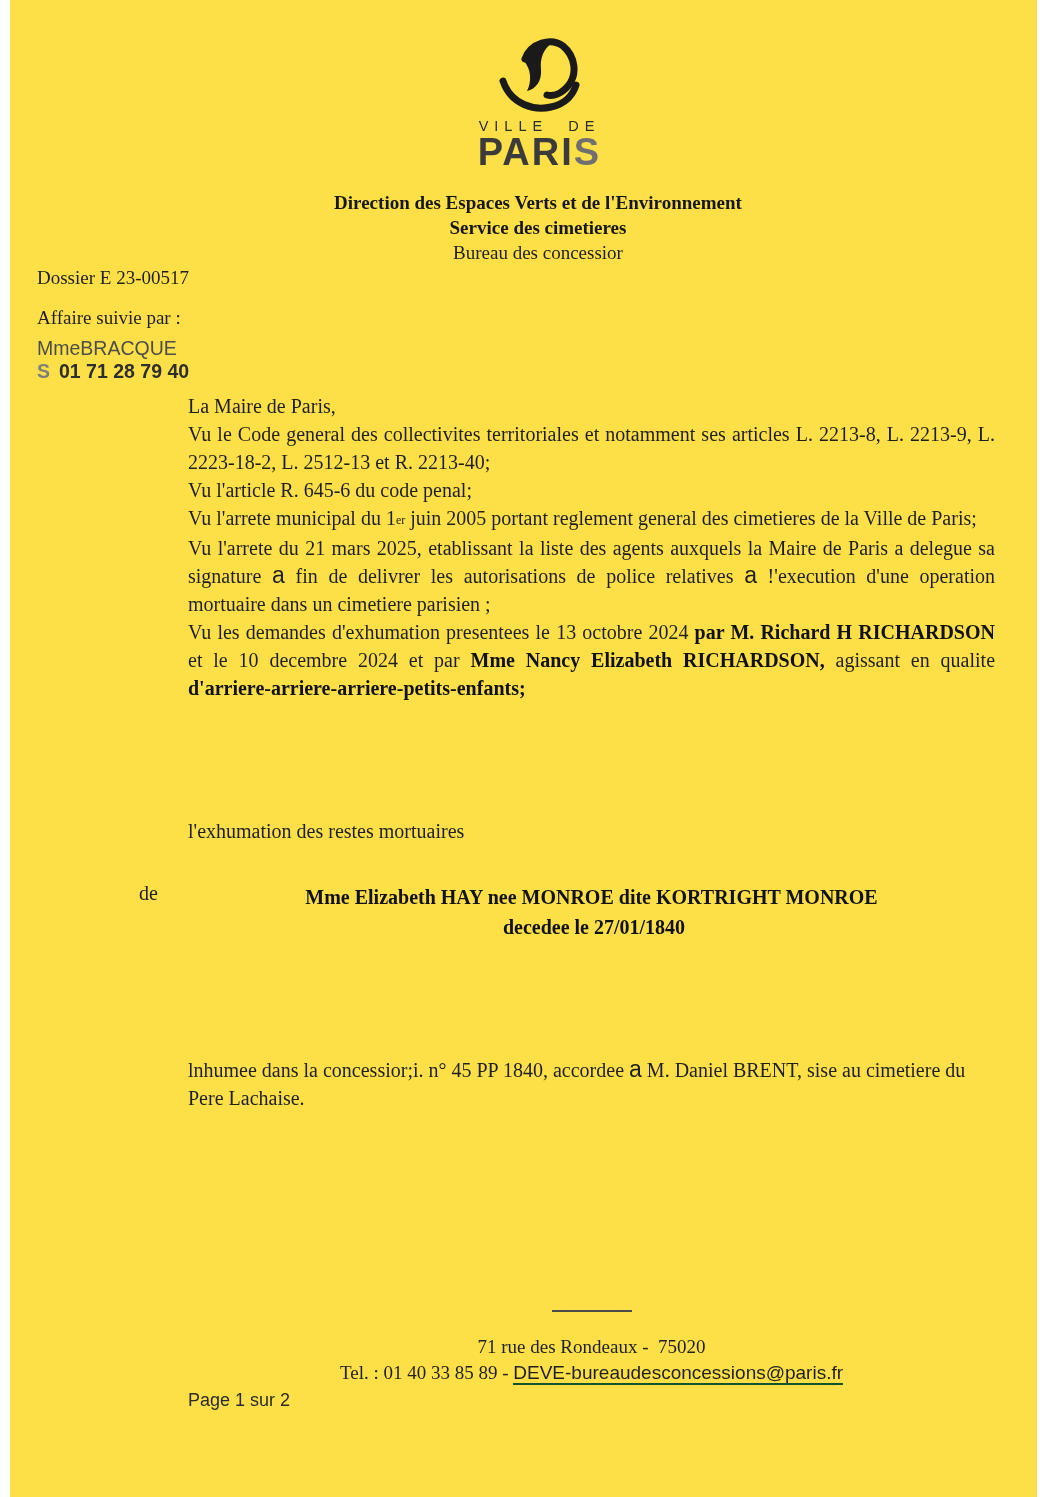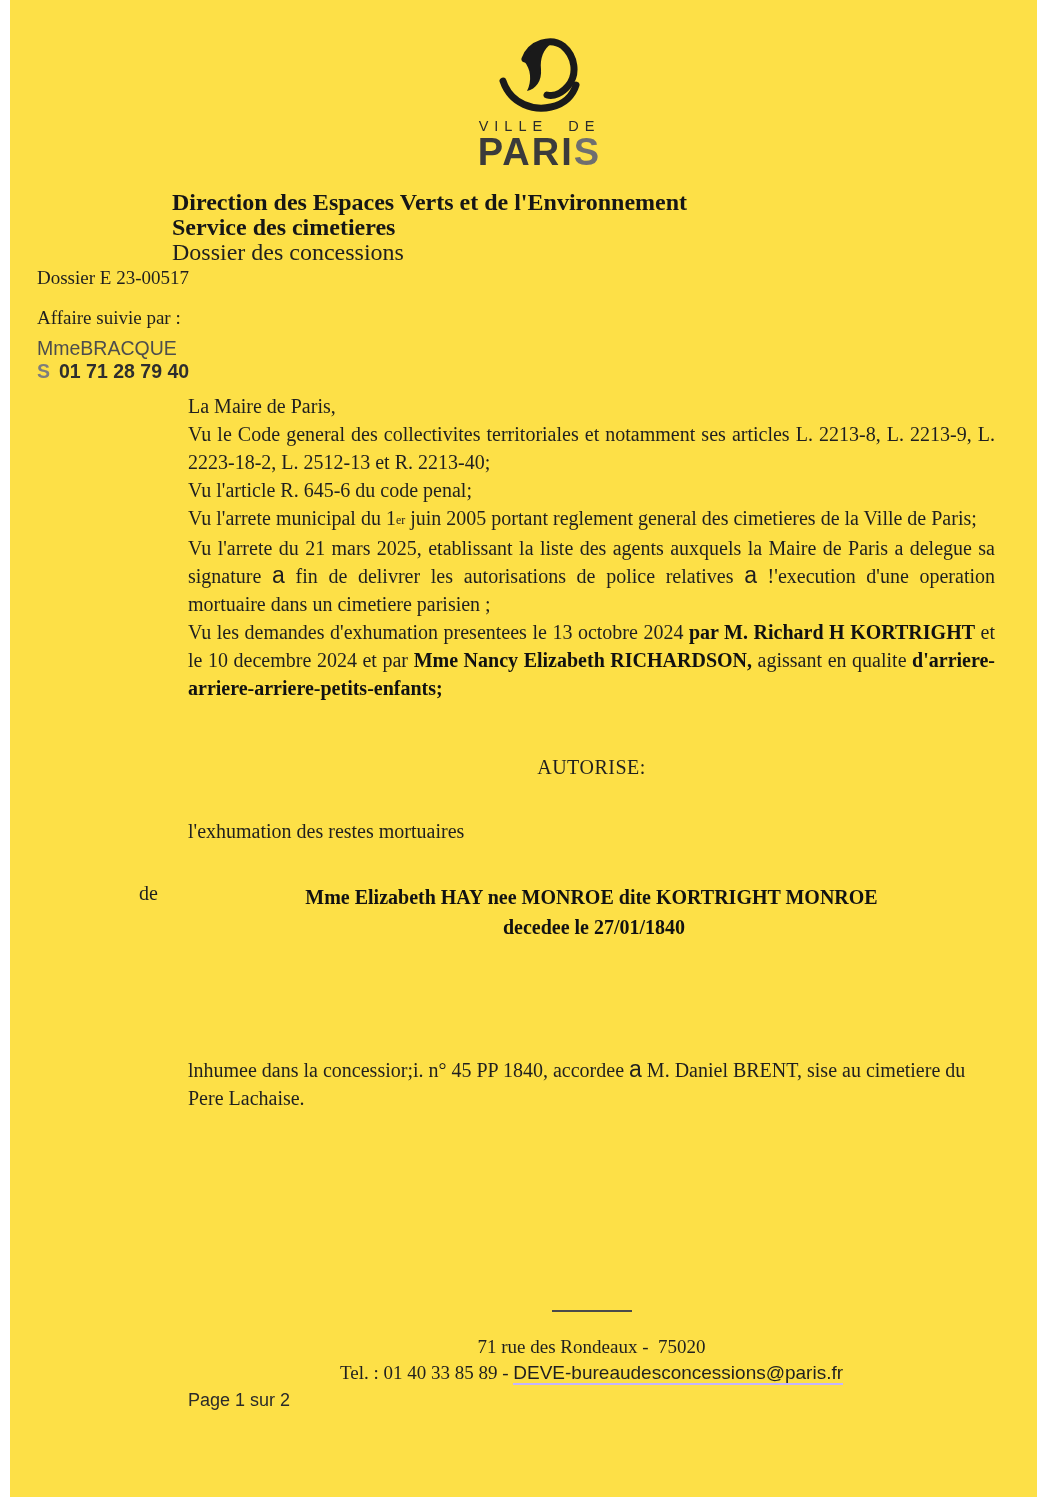--- a/index.html
+++ b/index.html
@@ -16,21 +16,21 @@
     font-family:"Liberation Sans", sans-serif; font-size:14.5px; letter-spacing:6px;
     word-spacing:10px; color:#2b2b2b; margin-top:2px;
   }
   .logo-paris {
     font-family:"Liberation Sans", sans-serif; font-size:38px; font-weight:bold;
     letter-spacing:2px; line-height:36px; color:#3b3b3b;
   }
   .logo-paris .lite { color:#6f6f6f; }
 
   
-  .sender { left:162px; top:190px; width:700px; font-size:24px; line-height:25px; }
+  .sender { left:178px; top:190px; width:700px; font-size:19px; line-height:25px;text-align:center; }
   .sender .bold { font-weight:bold; color:#161616; }
 
   
   .ref-dossier { left:27px; top:267px; font-size:19px; }
   .ref-affaire { left:27px; top:307px; font-size:19px; }
   .ref-agent   { left:27px; top:337px; font-family:Liberation Sans, sans-serif; font-size:19.5px; color:#4d4d4d; }
   .ref-phone   { left:27px; top:360px; font-family:"Liberation Sans", sans-serif; font-size:19.5px; font-weight:bold; color:#2e2e2e; }
   .ref-phone .picto { color:#7d7d7d; margin-right:9px; }
 
   
@@ -53,60 +53,59 @@
   .deceased { left:178px; top:882px; width:807px; font-size:20px; line-height:30px;text-align:center; }
   .deceased .indent { padding-left:5px; }
 
   .concession { left:178px; top:1056px; width:807px; font-size:20px; line-height:28px; }
 
   
   .footer-divider { left:178px; top:1310px; width:807px; }
   .footer-divider .rule { width:80px; height:2px; background:#4a4a4a; margin:0 auto; }
   .footer-address { left:178px; top:1336px; width:807px; text-align:center; font-size:19px; }
   .footer-tel { left:178px; top:1362px; width:807px; text-align:center; font-size:19px; }
-  .email { font-family:"Liberation Sans", sans-serif; border-bottom:2px solid #c4b5fd; }
+  .email { font-family:"Liberation Sans", sans-serif; border-bottom:2px solid #14532d; }
   .page-number { left:178px; top:1390px; width:807px; text-align:left; font-family:"Liberation Sans", sans-serif; font-size:18px; color:#2a2a2a; }
 </style>
 </head>
 <body>
 
 <div class="page">
 
   <div class="abs logo-block">
     <svg class="logo-svg" width="90" height="80" viewBox="0 0 90 80">
       <path d="M30,23 C36,7 56,1 68,10 C80,20 83,38 73,50 C67,57 59,61 52,59" fill="none" stroke="#1a1a1a" stroke-width="7" stroke-linecap="round"></path>
       <path d="M29,25 C35,11 47,5 57,7 C48,13 45,23 46,33 C47,45 41,53 32,55 C37,45 36,33 29,25 Z" fill="#1a1a1a"></path>
       <path d="M8,45 C16,69 40,75 56,71 C70,68 78,59 81,49" fill="none" stroke="#1a1a1a" stroke-width="7" stroke-linecap="round"></path>
     </svg>
     <div class="logo-villede">VILLE DE</div>
     <div class="logo-paris"><span>PARI</span><span class="lite">S</span></div>
   </div>
 
   <div class="abs sender">
     <div class="bold">Direction des Espaces Verts et de l'Environnement</div>
     <div class="bold">Service des cimetieres</div>
-    <div>Dossier des concessions</div>
+    <div>Bureau des concessior</div>
   </div>
 
   <div class="abs ref-dossier">Dossier E 23-00517</div>
   <div class="abs ref-affaire">Affaire suivie par :</div>
   <div class="abs ref-agent">MmeBRACQUE</div>
   <div class="abs ref-phone"><span class="picto">S</span><span>01 71 28 79 40</span></div>
 
 
   <div class="abs vu-block">
     <p>La Maire de Paris,</p>
     <p>Vu le Code general des collectivites territoriales et notamment ses articles L. 2213-8, L. 2213-9, L. 2223-18-2, L. 2512-13 et R. 2213-40;</p>
     <p>Vu l'article R. 645-6 du code penal;</p>
     <p><span>Vu l'arrete municipal du 1</span><span class="sup">er</span><span> juin 2005 portant reglement general des cimetieres de la Ville de Paris;</span></p>
     <p><span>Vu l'arrete du 21 mars 2025, etablissant la liste des agents auxquels la Maire de Paris a delegue sa signature </span><span class="sp-a">a</span><span> fin de delivrer les autorisations de police relatives </span><span class="sp-a">a</span><span> !'execution d'une operation mortuaire dans un cimetiere parisien ;</span></p>
-    <p><span>Vu les demandes d'exhumation presentees le 13 octobre 2024 </span><span class="b">par M. Richard H KORTRIGHT</span><span> et le 10 decembre 2024 et par </span><span class="b">Mme Nancy Elizabeth RICHARDSON,</span><span> agissant en qualite </span><span class="b">d'arriere-arriere-arriere-petits-enfants;</span></p>
+    <p><span>Vu les demandes d'exhumation presentees le 13 octobre 2024 </span><span class="b">par M. Richard H RICHARDSON</span><span> et le 10 decembre 2024 et par </span><span class="b">Mme Nancy Elizabeth RICHARDSON,</span><span> agissant en qualite </span><span class="b">d'arriere-arriere-arriere-petits-enfants;</span></p>
   </div>
 
-  <div class="abs autorise">AUTORISE:</div>
   <div class="abs exhum-line">l'exhumation des restes mortuaires</div>
 
   <div class="abs de-label">de</div>
   <div class="abs deceased">
     <div><span class="b">Mme Elizabeth HAY nee MONROE dite KORTRIGHT MONROE</span></div>
     <div class="indent"><span class="b">decedee le 27/01/1840</span></div>
   </div>
 
   <div class="abs concession"><span>lnhumee dans la concessior;i. n° 45 PP 1840, accordee </span><span class="sp-a">a</span><span> M. Daniel BRENT, sise au cimetiere du Pere Lachaise.</span></div>
 

